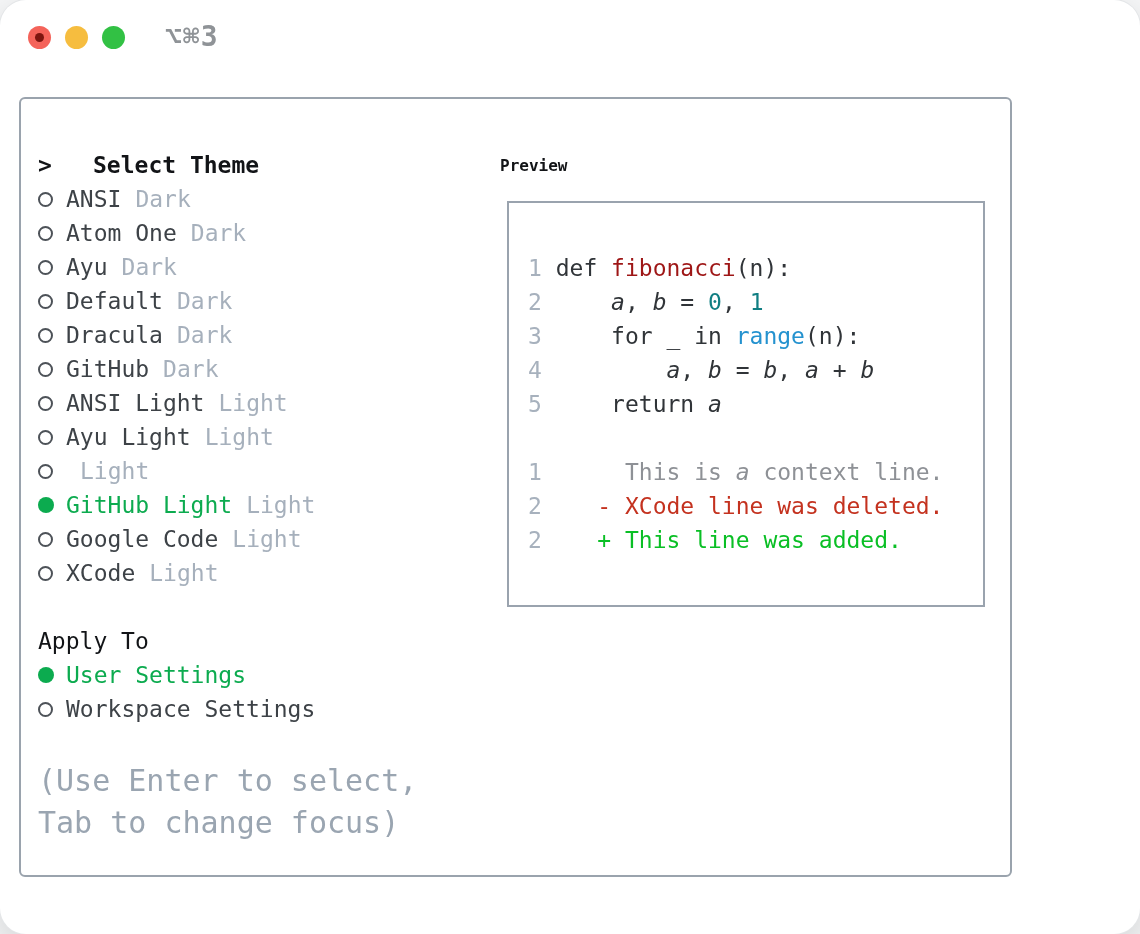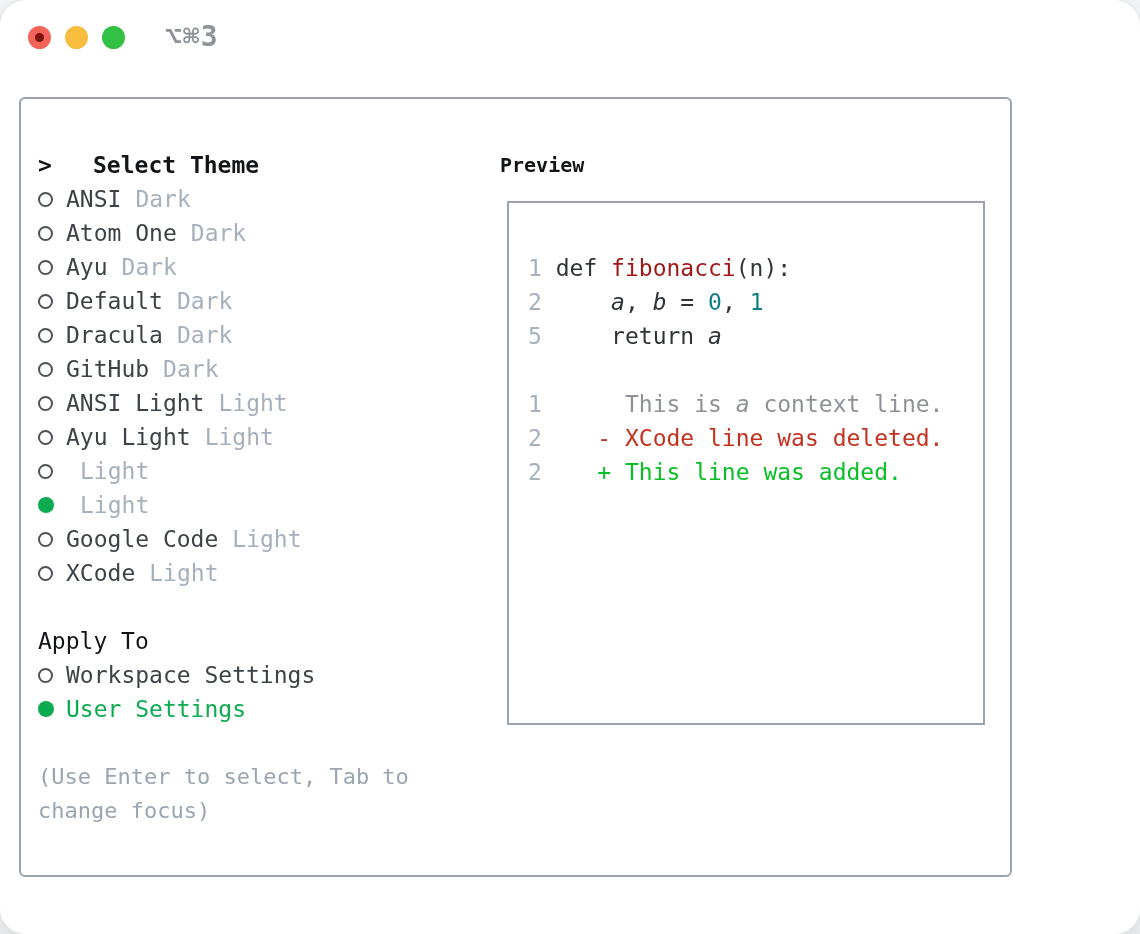--- a/index.html
+++ b/index.html
@@ -38,25 +38,25 @@
   .dot{width:16px;height:16px;background:var(--green);border-radius:50%;}
   .prompt{color:var(--ink);font-weight:bold;font-size:23px;}
   .h-title{color:var(--ink);font-weight:bold;margin-left:27px;}
   .tname{color:var(--name);}
   .tname.sel{color:var(--green);}
   .tvariant{color:var(--muted);margin-left:14px;}
   .spacer{height:34px;}
   .apply-header{color:var(--ink);}
   .optname{color:var(--name);}
   .optname.sel{color:var(--green);}
-  .hint{color:var(--hint);font-size:22px;line-height:34px;width:432px;}
+  .hint{color:var(--hint);font-size:30px;line-height:42px;width:432px;}
   
   .ptitle{position:absolute;left:479px;top:49px;height:34px;display:flex;align-items:center;
-    font-size:20px;font-weight:bold;color:var(--ink);}
-  .pbox{position:absolute;left:486px;top:102px;width:478px;height:524px;
+    font-size:16px;font-weight:bold;color:var(--ink);}
+  .pbox{position:absolute;left:486px;top:102px;width:478px;height:406px;
     border:2px solid #9aa3ae;box-sizing:border-box;padding:48px 0 0 19px;background:#fff;overflow:hidden;}
   .pline{white-space:pre;font-size:23px;line-height:34px;height:34px;}
   .lnum{color:#a7b1bd;}
   .c-code{color:#303438;}
   .c-func{color:#9e1616;}
   .c-num{color:#107e82;}
   .c-builtin{color:#2492cf;}
   .c-var{color:#303438;font-style:italic;}
   .c-ctx{color:#8e9196;}
   .c-ctxvar{color:#8e9196;font-style:italic;}
@@ -86,46 +86,48 @@
       <div id="theme-list">
           <div class="row"><span class="marker"><span class="ring"></span></span><span class="tname">ANSI</span><span class="tvariant">Dark</span></div>
           <div class="row"><span class="marker"><span class="ring"></span></span><span class="tname">Atom One</span><span class="tvariant">Dark</span></div>
           <div class="row"><span class="marker"><span class="ring"></span></span><span class="tname">Ayu</span><span class="tvariant">Dark</span></div>
           <div class="row"><span class="marker"><span class="ring"></span></span><span class="tname">Default</span><span class="tvariant">Dark</span></div>
           <div class="row"><span class="marker"><span class="ring"></span></span><span class="tname">Dracula</span><span class="tvariant">Dark</span></div>
           <div class="row"><span class="marker"><span class="ring"></span></span><span class="tname">GitHub</span><span class="tvariant">Dark</span></div>
           <div class="row"><span class="marker"><span class="ring"></span></span><span class="tname">ANSI Light</span><span class="tvariant">Light</span></div>
           <div class="row"><span class="marker"><span class="ring"></span></span><span class="tname">Ayu Light</span><span class="tvariant">Light</span></div>
           <div class="row"><span class="marker"><span class="ring"></span></span><span class="tvariant">Light</span></div>
-          <div class="row"><span class="marker"><span class="dot"></span></span><span class="tvariant">Light</span></div>
+          <div class="row"><span class="marker"><span class="dot"></span></span><span class="tname sel">GitHub Light</span><span class="tvariant">Light</span></div>
           <div class="row"><span class="marker"><span class="ring"></span></span><span class="tname">Google Code</span><span class="tvariant">Light</span></div>
           <div class="row"><span class="marker"><span class="ring"></span></span><span class="tname">XCode</span><span class="tvariant">Light</span></div>
         </div>
 
       <div class="spacer"></div>
 
       <div class="row">
         <span class="apply-header">Apply To</span>
       </div>
 
       <div id="apply-list">
+          <div class="row"><span class="marker"><span class="dot"></span></span><span class="optname sel">User Settings</span></div>
           <div class="row"><span class="marker"><span class="ring"></span></span><span class="optname">Workspace Settings</span></div>
-          <div class="row"><span class="marker"><span class="dot"></span></span><span class="optname sel">User Settings</span></div>
         </div>
 
       <div class="spacer"></div>
 
       <div class="hint">(Use Enter to select, Tab to change focus)</div>
     </div>
 
     <div class="ptitle">Preview</div>
 
     <div class="pbox" id="preview-box">
         <div class="pline"><span class="lnum">1 </span><span class="c-code">def </span><span class="c-func">fibonacci</span><span class="c-code">(n):</span></div>
         <div class="pline"><span class="lnum">2 </span><span class="c-code">    </span><span class="c-var">a</span><span class="c-code">, </span><span class="c-var">b</span><span class="c-code"> = </span><span class="c-num">0</span><span class="c-code">, </span><span class="c-num">1</span></div>
+        <div class="pline"><span class="lnum">3 </span><span class="c-code">    for _ in </span><span class="c-builtin">range</span><span class="c-code">(n):</span></div>
+        <div class="pline"><span class="lnum">4 </span><span class="c-code">        </span><span class="c-var">a</span><span class="c-code">, </span><span class="c-var">b</span><span class="c-code"> = </span><span class="c-var">b</span><span class="c-code">, </span><span class="c-var">a</span><span class="c-code"> + </span><span class="c-var">b</span></div>
         <div class="pline"><span class="lnum">5 </span><span class="c-code">    return </span><span class="c-var">a</span></div>
         <div class="pline"><span class="lnum"></span></div>
         <div class="pline"><span class="lnum">1 </span><span class="c-ctx">     This is </span><span class="c-ctxvar">a</span><span class="c-ctx"> context line.</span></div>
         <div class="pline"><span class="lnum">2 </span><span class="c-del">   - XCode line was deleted.</span></div>
         <div class="pline"><span class="lnum">2 </span><span class="c-add">   + This line was added.</span></div>
       </div>
 
   </div>
 </div>
 

